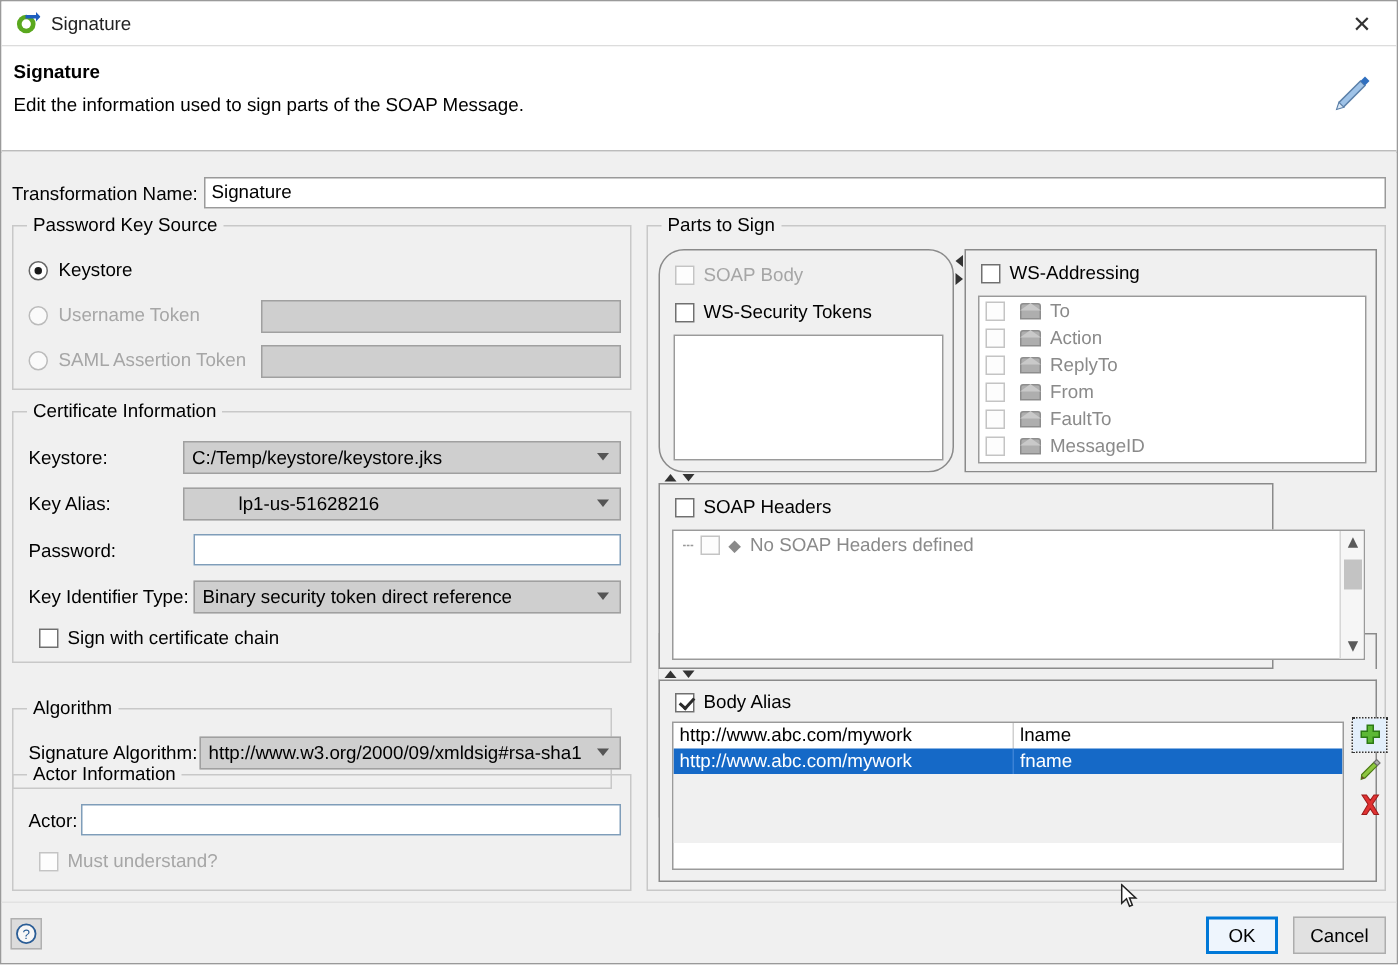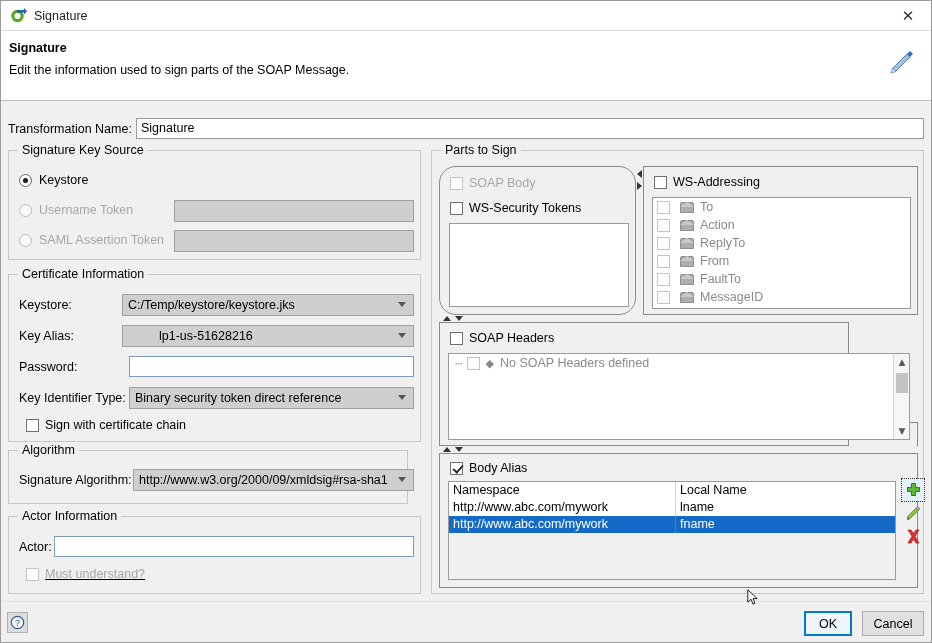--- a/index.html
+++ b/index.html
@@ -366,21 +366,21 @@
       </svg>
     </div>
   </div>
 
   <div class="body-area">
 
     <div class="tn-label">Transformation Name:</div>
     <div class="tn-input">Signature</div>
 
     <div class="group" style="left:7px; top:48px; width:413px; height:110px;">
-      <div class="g-title">Signature Key Source</div>
+      <div class="g-title">Password Key Source</div>
 
       <div class="radio-row" style="left:10px; top:22px;">
         <span class="radio checked"></span>
         <span class="rlabel">Keystore</span>
       </div>
 
       <div class="radio-row" style="left:10px; top:52px;">
         <span class="radio disabled"></span>
         <span class="rlabel disabled">Username Token</span>
       </div>
@@ -416,34 +416,34 @@
         <span>Binary security token direct reference</span>
         <span class="arr"></span>
       </div>
 
       <div class="cb-row" style="left:17px; top:143px;">
         <span class="cbox"></span>
         <span class="cblabel">Sign with certificate chain</span>
       </div>
     </div>
 
-    <div class="group" style="left:7px; top:348px; width:400px; height:54px;">
+    <div class="group" style="left:7px; top:370px; width:400px; height:54px;">
       <div class="g-title">Algorithm</div>
       <div class="lbl" style="left:10px; top:22px;">Signature Algorithm:</div>
       <div class="combo" style="left:124px; top:18px; width:281px; height:22px;">
         <span>http://www.w3.org/2000/09/xmldsig#rsa-sha1</span>
         <span class="arr"></span>
       </div>
     </div>
 
     <div class="group" style="left:7px; top:414px; width:413px; height:78px;">
       <div class="g-title">Actor Information</div>
       <div class="lbl" style="left:10px; top:23px;">Actor:</div>
       <div class="txtfield" style="left:45px; top:19px; width:360px; height:21px;"></div>
-      <div class="cb-row" style="left:17px; top:50px;text-decoration:underline;">
+      <div class="cb-row" style="left:17px; top:50px;">
         <span class="cbox disabled"></span>
         <span class="cblabel dim">Must understand?</span>
       </div>
     </div>
 
     <div class="group" style="left:430px; top:48px; width:493px; height:444px;">
       <div class="g-title">Parts to Sign</div>
 
       <div class="panel" style="left:7px; top:15px; width:197px; height:149px;border-radius:17px;">
         <div class="cb-row" style="left:10px; top:9px;">
@@ -535,24 +535,20 @@
         <span class="b2"></span>
       </div>
 
       <div class="panel" style="left:7px; top:302px; width:479px; height:135px;">
         <div class="cb-row" style="left:10px; top:7px;">
           <span class="cbox checked"></span>
           <span class="cblabel">Body Alias</span>
         </div>
 
         <div class="tbl" style="left:8px; top:27px; width:448px; height:99px;">
-          <div class="tbl-row head">
-            <div class="c1">Namespace</div>
-            <div class="c2">Local Name</div>
-          </div>
           <div class="tbl-row">
             <div class="c1">http://www.abc.com/mywork</div>
             <div class="c2">lname</div>
           </div>
           <div class="tbl-row sel">
             <div class="c1">http://www.abc.com/mywork</div>
             <div class="c2">fname</div>
           </div>
           <div class="tbl-filler" style="height:46px;"></div>
         </div>

